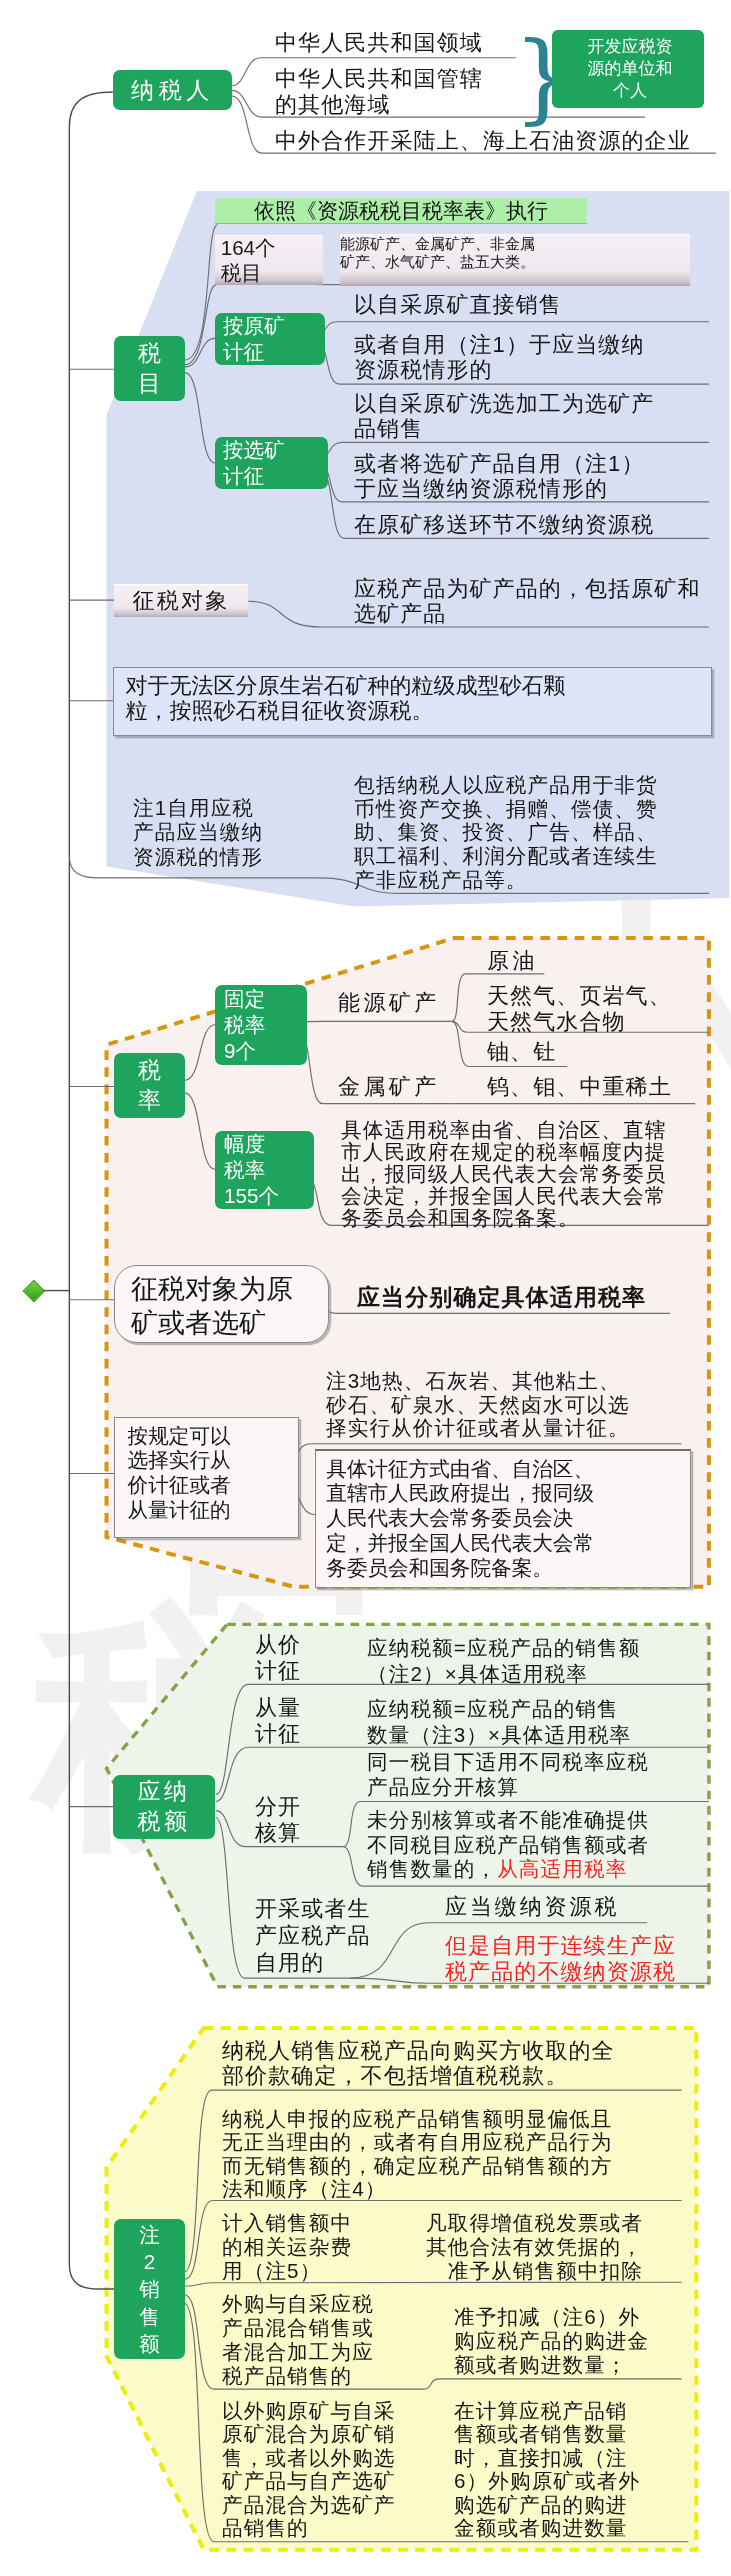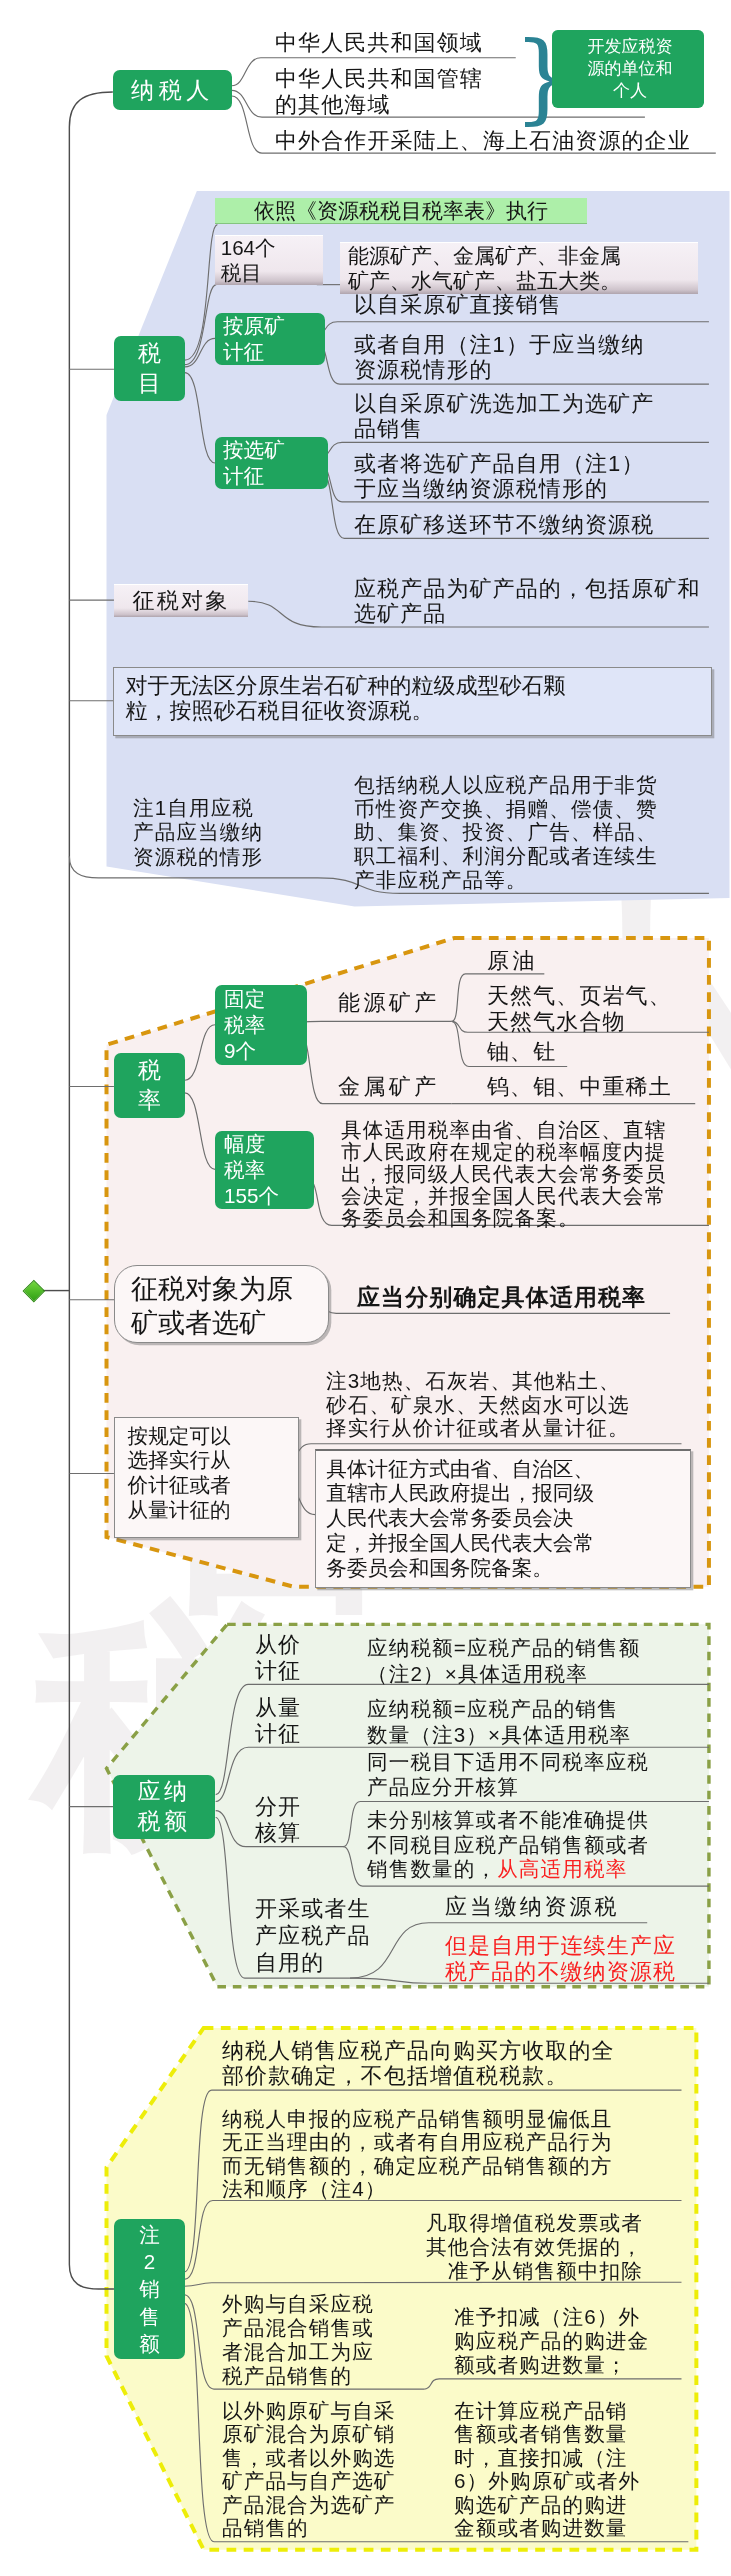--- a/index.html
+++ b/index.html
@@ -106,21 +106,21 @@
   <div class="gbox" style="left:552px;top:30px;width:149px;height:78px;font-size:17px;border-radius:5.7px;
               text-align:center;padding-left:3.4px;line-height:1.3;">开发应税资
 源的单位和
 个人</div>
   <div class="t" style="left:275px;top:129px;font-size:22px;">中外合作开采陆上、海上石油资源的企业</div>
 
   <div class="hl" style="left:215px;top:198px;width:372px;height:25px;font-size:21px;display:flex;
               align-items:center;justify-content:center;">依照《资源税税目税率表》执行</div>
   <div class="pinkbox" style="left:215px;top:235px;width:102px;height:49px;font-size:20.6px;line-height:1.2;padding-left:5.7px;">164个
 税目</div>
-  <div class="pinkbox" style="left:340px;top:242px;width:350px;height:51px;font-size:21px;line-height:1.2;padding-left:8px;">能源矿产、金属矿产、非金属
+  <div class="pinkbox" style="left:340px;top:234px;width:350px;height:51px;font-size:15px;line-height:1.2;">能源矿产、金属矿产、非金属
 矿产、水气矿产、盐五大类。</div>
   <div class="gbox" style="left:114px;top:336px;width:71px;height:65px;font-size:23px;line-height:1.3;">税
 目</div>
   <div class="gbox" style="left:215px;top:313px;width:102px;height:52px;font-size:20.6px;text-align:left;
               padding-left:8px;line-height:1.25;justify-content:flex-start;">按原矿
 计征</div>
   <div class="t" style="left:354px;top:293px;font-size:22px;">以自采原矿直接销售</div>
   <div class="t" style="left:354px;top:333px;font-size:22px;line-height:1.13;">或者自用（注1）于应当缴纳
 资源税情形的</div>
   <div class="gbox" style="left:215px;top:437px;width:105px;height:52px;font-size:20.6px;text-align:left;
@@ -216,20 +216,23 @@
 2
 销
 售
 额</div>
   <div class="t" style="left:222px;top:2039px;font-size:22px;line-height:1.12;">纳税人销售应税产品向购买方收取的全
 部价款确定，不包括增值税税款。</div>
   <div class="t" style="left:222px;top:2107px;font-size:20.6px;line-height:1.13;">纳税人申报的应税产品销售额明显偏低且
 无正当理由的，或者有自用应税产品行为
 而无销售额的，确定应税产品销售额的方
 法和顺序（注4）</div>
+  <div class="t" style="left:222px;top:2211px;font-size:20.6px;line-height:1.17;">计入销售额中
+的相关运杂费
+用（注5）</div>
   <div class="t" style="left:426px;top:2211px;font-size:20.6px;line-height:1.17;text-align:right;">凡取得增值税发票或者
 其他合法有效凭据的，
 准予从销售额中扣除</div>
   <div class="t" style="left:222px;top:2292px;font-size:20.6px;line-height:1.17;">外购与自采应税
 产品混合销售或
 者混合加工为应
 税产品销售的</div>
   <div class="t" style="left:454px;top:2305px;font-size:20.6px;line-height:1.17;">准予扣减（注6）外
 购应税产品的购进金
 额或者购进数量；</div>

